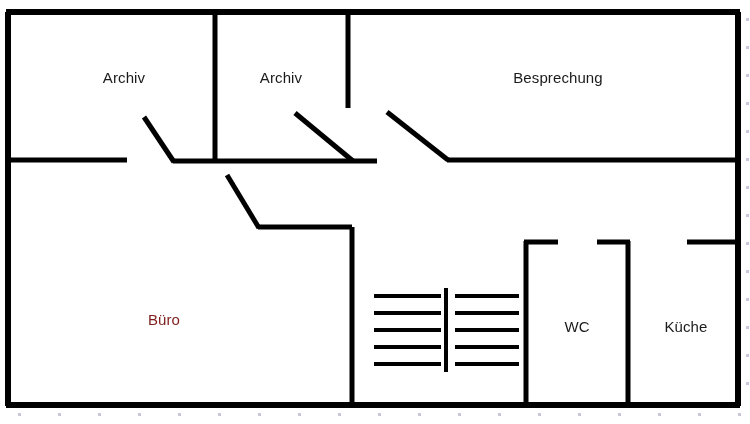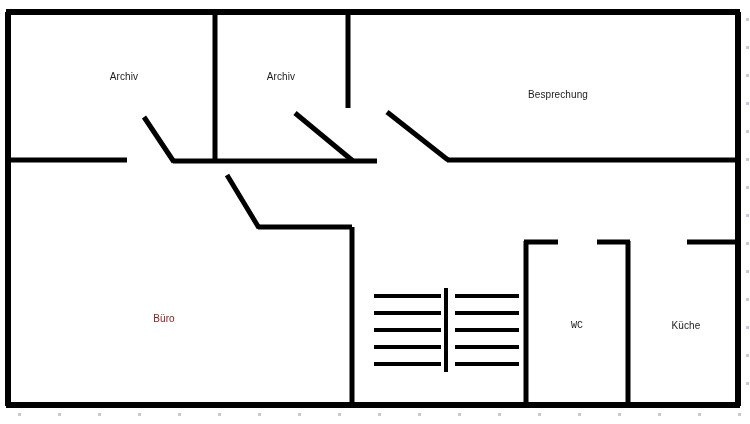--- a/index.html
+++ b/index.html
@@ -21,21 +21,21 @@
     position: absolute;
     left: 0;
     top: 0;
     width: 750px;
     height: 424px;
   }
   .room-label {
     position: absolute;
     color: #1b1b1b;
     font-family: "Liberation Sans", sans-serif;
-    font-size: 10px;
+    font-size: 15px;
     line-height: 1;
     white-space: nowrap;
     transform: translate(-50%, -50%);
     letter-spacing: 0.1px;
   }
 </style>
 </head>
 <body>
 
 <div id="floorplan-canvas">
@@ -113,19 +113,19 @@
         <rect x="618" y="413" width="3" height="3" fill="#c8c8d8"></rect>
         <rect x="658" y="413" width="3" height="3" fill="#c8c8d8"></rect>
         <rect x="698" y="413" width="3" height="3" fill="#c8c8d8"></rect>
         <rect x="738" y="413" width="3" height="3" fill="#c8c8d8"></rect>
       </g>
   </svg>
 
   <div id="room-labels">
       <div class="room-label" style="left: 124px; top: 77px; color: rgb(27, 27, 27);">Archiv</div>
       <div class="room-label" style="left: 281px; top: 77px; color: rgb(27, 27, 27);">Archiv</div>
-      <div class="room-label" style="left: 558px; top: 77px; color: rgb(27, 27, 27); margin-top: 18px;">Besprechung</div>
+      <div class="room-label" style="left: 558px; top: 77px; color: rgb(27, 27, 27);">Besprechung</div>
       <div class="room-label" style="left: 164px; top: 319px; color: #7f1d1d;">Büro</div>
-      <div class="room-label" style="left: 577px; top: 326px; color: rgb(27, 27, 27); font-family: Liberation Mono, monospace;">WC</div>
+      <div class="room-label" style="left: 577px; top: 326px; color: rgb(27, 27, 27);">WC</div>
       <div class="room-label" style="left: 686px; top: 326px; color: rgb(27, 27, 27);">Küche</div>
     </div>
 
 </div>
 
 </body></html>

